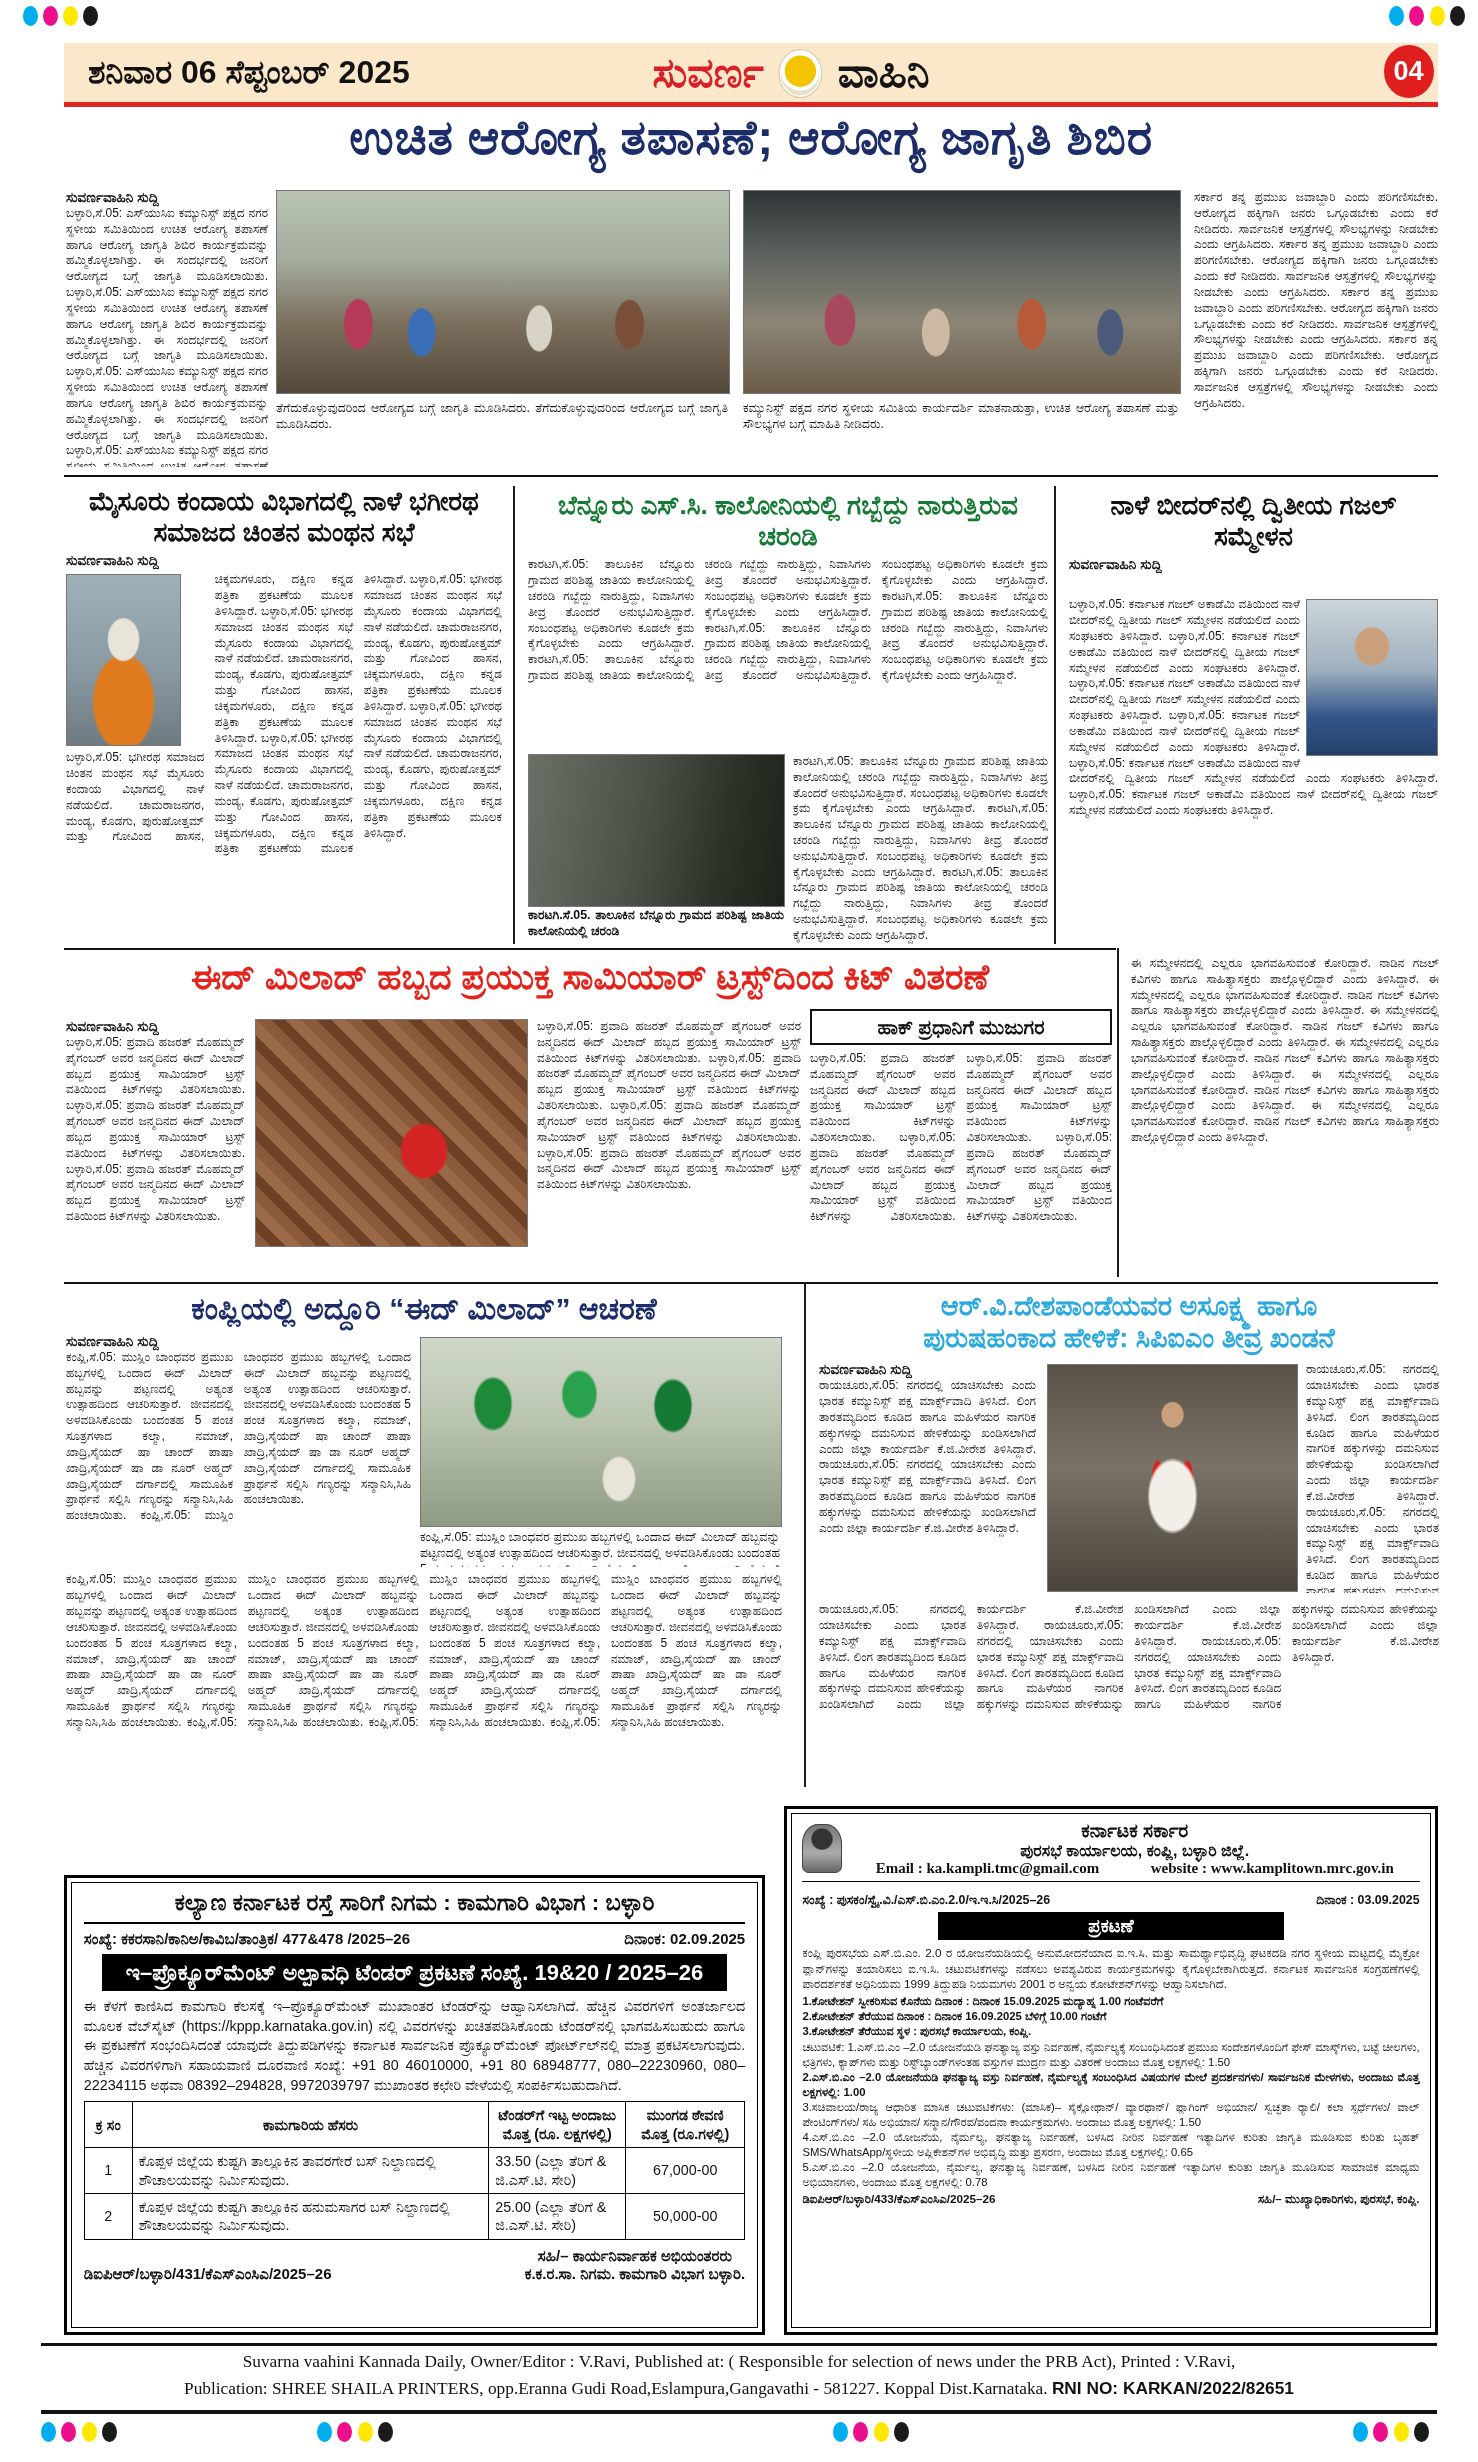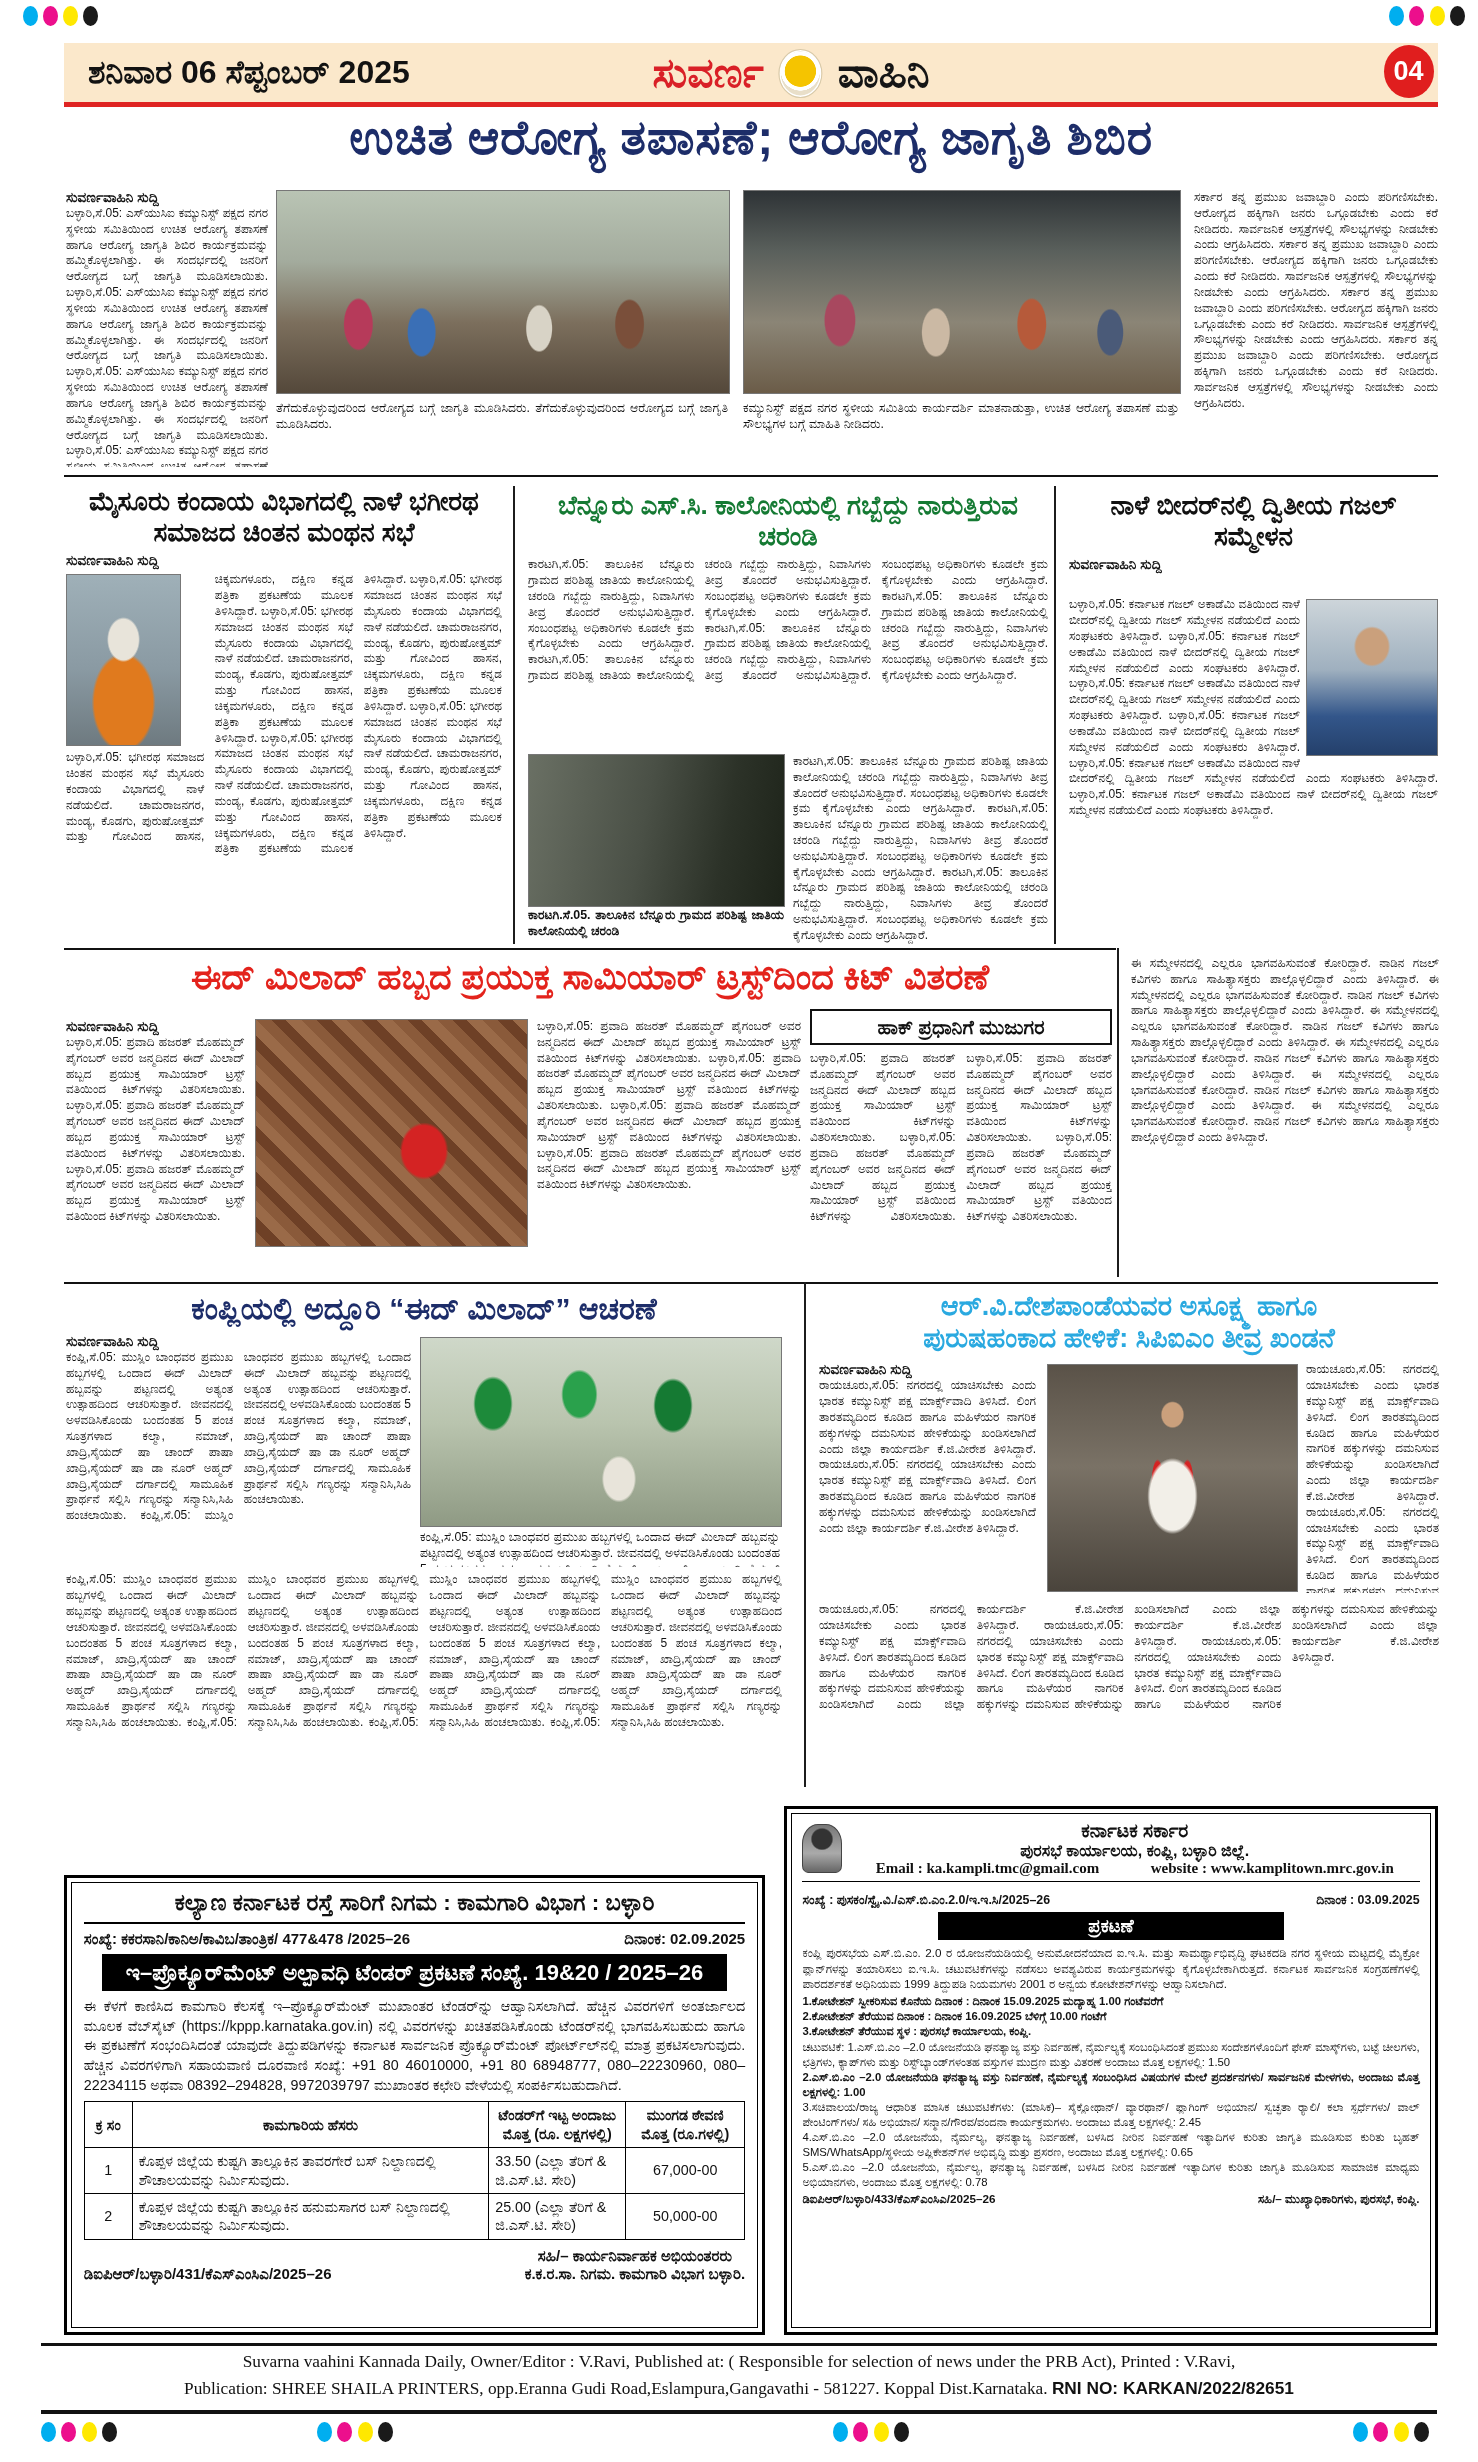--- a/index.html
+++ b/index.html
@@ -267,21 +267,21 @@
         <span>ಸಂಖ್ಯೆ : ಪುಸಕಂ/ಸ್ವೈ.ವಿ./ಎಸ್.ಬಿ.ಎಂ.2.0/ಇ.ಇ.ಸಿ/2025–26</span>
         <span>ದಿನಾಂಕ : 03.09.2025</span>
       </div>
       <div class="banner" style="font-size:18px;padding:3.8px 0;margin:4.5px 136px;">ಪ್ರಕಟಣೆ</div>
       <div style="font-size:11.7px;line-height:1.34;text-align:justify;">ಕಂಪ್ಲಿ ಪುರಸಭೆಯ ಎಸ್.ಬಿ.ಎಂ. 2.0 ರ ಯೋಜನೆಯಡಿಯಲ್ಲಿ ಅನುಮೋದನೆಯಾದ ಐ.ಇ.ಸಿ. ಮತ್ತು ಸಾಮರ್ಥ್ಯಾಭಿವೃದ್ಧಿ ಘಟಕದಡಿ ನಗರ ಸ್ಥಳೀಯ ಮಟ್ಟದಲ್ಲಿ ಮೈಕ್ರೋ ಪ್ಲಾನ್‌ಗಳನ್ನು ತಯಾರಿಸಲು ಐ.ಇ.ಸಿ. ಚಟುವಟಿಕೆಗಳನ್ನು ನಡೆಸಲು ಅವಶ್ಯವಿರುವ ಕಾರ್ಯಕ್ರಮಗಳನ್ನು ಕೈಗೊಳ್ಳಬೇಕಾಗಿರುತ್ತದೆ. ಕರ್ನಾಟಕ ಸಾರ್ವಜನಿಕ ಸಂಗ್ರಹಣೆಗಳಲ್ಲಿ ಪಾರದರ್ಶಕತೆ ಅಧಿನಿಯಮ 1999 ತಿದ್ದುಪಡಿ ನಿಯಮಗಳು 2001 ರ ಅನ್ವಯ ಕೋಟೇಶನ್‌ಗಳನ್ನು ಆಹ್ವಾನಿಸಲಾಗಿದೆ.</div>
       <div style="font-size:11.3px;line-height:1.32;text-align:justify;font-weight:bold;margin-top:2.3px;">1.ಕೋಟೇಶನ್ ಸ್ವೀಕರಿಸುವ ಕೊನೆಯ ದಿನಾಂಕ : ದಿನಾಂಕ 15.09.2025 ಮದ್ಯಾಹ್ನ 1.00 ಗಂಟೆವರೆಗೆ</div>
       <div style="font-size:11.3px;line-height:1.32;text-align:justify;font-weight:bold;">2.ಕೋಟೇಶನ್ ತೆರೆಯುವ ದಿನಾಂಕ : ದಿನಾಂಕ 16.09.2025 ಬೆಳಿಗ್ಗೆ 10.00 ಗಂಟೆಗೆ</div>
       <div style="font-size:11.3px;line-height:1.32;text-align:justify;font-weight:bold;">3.ಕೋಟೇಶನ್ ತೆರೆಯುವ ಸ್ಥಳ : ಪುರಸಭೆ ಕಾರ್ಯಾಲಯ, ಕಂಪ್ಲಿ.</div>
       <div style="font-size:11.3px;line-height:1.32;text-align:justify;margin-top:1.5px;">ಚಟುವಟಿಕೆ: 1.ಎಸ್.ಬಿ.ಎಂ –2.0 ಯೋಜನೆಯಡಿ ಘನತ್ಯಾಜ್ಯ ವಸ್ತು ನಿರ್ವಹಣೆ, ನೈರ್ಮಲ್ಯಕ್ಕೆ ಸಂಬಂಧಿಸಿದಂತೆ ಪ್ರಮುಖ ಸಂದೇಶಗಳೊಂದಿಗೆ ಫೇಸ್ ಮಾಸ್ಕ್‌ಗಳು, ಬಟ್ಟೆ ಚೀಲಗಳು, ಛತ್ರಿಗಳು, ಕ್ಯಾಪ್‌ಗಳು ಮತ್ತು ರಿಸ್ಟ್‌ಬ್ಯಾಂಡ್‌ಗಳಂತಹ ವಸ್ತುಗಳ ಮುದ್ರಣ ಮತ್ತು ವಿತರಣೆ ಅಂದಾಜು ಮೊತ್ತ ಲಕ್ಷಗಳಲ್ಲಿ: 1.50</div>
       <div style="font-size:11.3px;line-height:1.32;text-align:justify;font-weight:bold;">2.ಎಸ್.ಬಿ.ಎಂ –2.0 ಯೋಜನೆಯಡಿ ಘನತ್ಯಾಜ್ಯ ವಸ್ತು ನಿರ್ವಹಣೆ, ನೈರ್ಮಲ್ಯಕ್ಕೆ ಸಂಬಂಧಿಸಿದ ವಿಷಯಗಳ ಮೇಲೆ ಪ್ರದರ್ಶನಗಳು/ ಸಾರ್ವಜನಿಕ ಮೇಳಗಳು, ಅಂದಾಜು ಮೊತ್ತ ಲಕ್ಷಗಳಲ್ಲಿ: 1.00</div>
-      <div style="font-size:11.3px;line-height:1.32;text-align:justify;">3.ಸಚಿವಾಲಯ/ರಾಜ್ಯ ಆಧಾರಿತ ಮಾಸಿಕ ಚಟುವಟಿಕೆಗಳು: (ಮಾಸಿಕ)– ಸೈಕ್ಲೋಥಾನ್/ ವ್ಯಾರಥಾನ್/ ಪ್ಲಾಗಿಂಗ್ ಅಭಿಯಾನ/ ಸ್ವಚ್ಛತಾ ರ‍್ಯಾಲಿ/ ಕಲಾ ಸ್ಪರ್ಧೆಗಳು/ ವಾಲ್ ಪೇಂಟಿಂಗ್‌ಗಳು/ ಸಹಿ ಅಭಿಯಾನ/ ಸನ್ಮಾನ/ಗೌರವ/ವಂದನಾ ಕಾರ್ಯಕ್ರಮಗಳು. ಅಂದಾಜು ಮೊತ್ತ ಲಕ್ಷಗಳಲ್ಲಿ: 2.45</div>
+      <div style="font-size:11.3px;line-height:1.32;text-align:justify;">3.ಸಚಿವಾಲಯ/ರಾಜ್ಯ ಆಧಾರಿತ ಮಾಸಿಕ ಚಟುವಟಿಕೆಗಳು: (ಮಾಸಿಕ)– ಸೈಕ್ಲೋಥಾನ್/ ವ್ಯಾರಥಾನ್/ ಪ್ಲಾಗಿಂಗ್ ಅಭಿಯಾನ/ ಸ್ವಚ್ಛತಾ ರ‍್ಯಾಲಿ/ ಕಲಾ ಸ್ಪರ್ಧೆಗಳು/ ವಾಲ್ ಪೇಂಟಿಂಗ್‌ಗಳು/ ಸಹಿ ಅಭಿಯಾನ/ ಸನ್ಮಾನ/ಗೌರವ/ವಂದನಾ ಕಾರ್ಯಕ್ರಮಗಳು. ಅಂದಾಜು ಮೊತ್ತ ಲಕ್ಷಗಳಲ್ಲಿ: 1.50</div>
       <div style="font-size:11.3px;line-height:1.32;text-align:justify;">4.ಎಸ್.ಬಿ.ಎಂ –2.0 ಯೋಜನೆಯ, ನೈರ್ಮಲ್ಯ, ಘನತ್ಯಾಜ್ಯ ನಿರ್ವಹಣೆ, ಬಳಸಿದ ನೀರಿನ ನಿರ್ವಹಣೆ ಇತ್ಯಾದಿಗಳ ಕುರಿತು ಜಾಗೃತಿ ಮೂಡಿಸುವ ಕುರಿತು ಬೃಹತ್ SMS/WhatsApp/ಸ್ಥಳೀಯ ಅಪ್ಲಿಕೇಶನ್‌ಗಳ ಅಭಿವೃದ್ಧಿ ಮತ್ತು ಪ್ರಸರಣ, ಅಂದಾಜು ಮೊತ್ತ ಲಕ್ಷಗಳಲ್ಲಿ: 0.65</div>
       <div style="font-size:11.3px;line-height:1.32;text-align:justify;">5.ಎಸ್.ಬಿ.ಎಂ –2.0 ಯೋಜನೆಯ, ನೈರ್ಮಲ್ಯ, ಘನತ್ಯಾಜ್ಯ ನಿರ್ವಹಣೆ, ಬಳಸಿದ ನೀರಿನ ನಿರ್ವಹಣೆ ಇತ್ಯಾದಿಗಳ ಕುರಿತು ಜಾಗೃತಿ ಮೂಡಿಸುವ ಸಾಮಾಜಿಕ ಮಾಧ್ಯಮ ಅಭಿಯಾನಗಳು, ಅಂದಾಜು ಮೊತ್ತ ಲಕ್ಷಗಳಲ್ಲಿ: 0.78</div>
       <div class="flexbetween" style="font-weight:bold;font-size:11.7px;margin-top:3px;">
         <span>ಡಿಐಪಿಆರ್/ಬಳ್ಳಾರಿ/433/ಕೆಎಸ್ಎಂಸಿಎ/2025–26</span>
         <span>ಸಹಿ/– ಮುಖ್ಯಾಧಿಕಾರಿಗಳು, ಪುರಸಭೆ, ಕಂಪ್ಲಿ.</span>
       </div>
     </div>
   </div>
 
   <div class="hrule" style="left:41px;top:2343px;width:1396px;height:3px;"></div>

